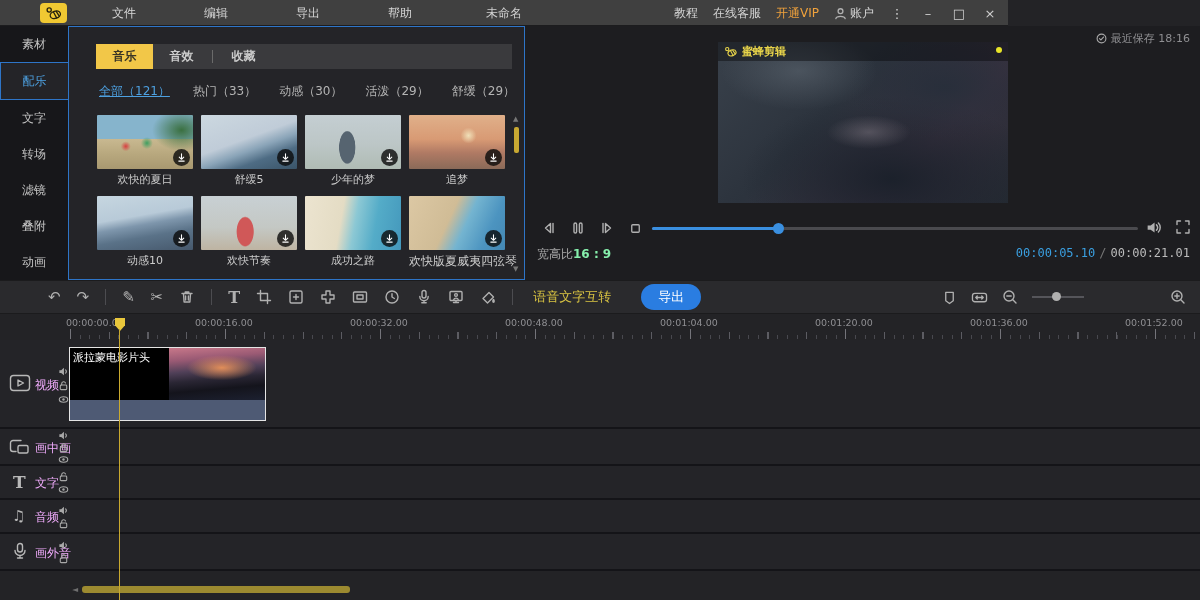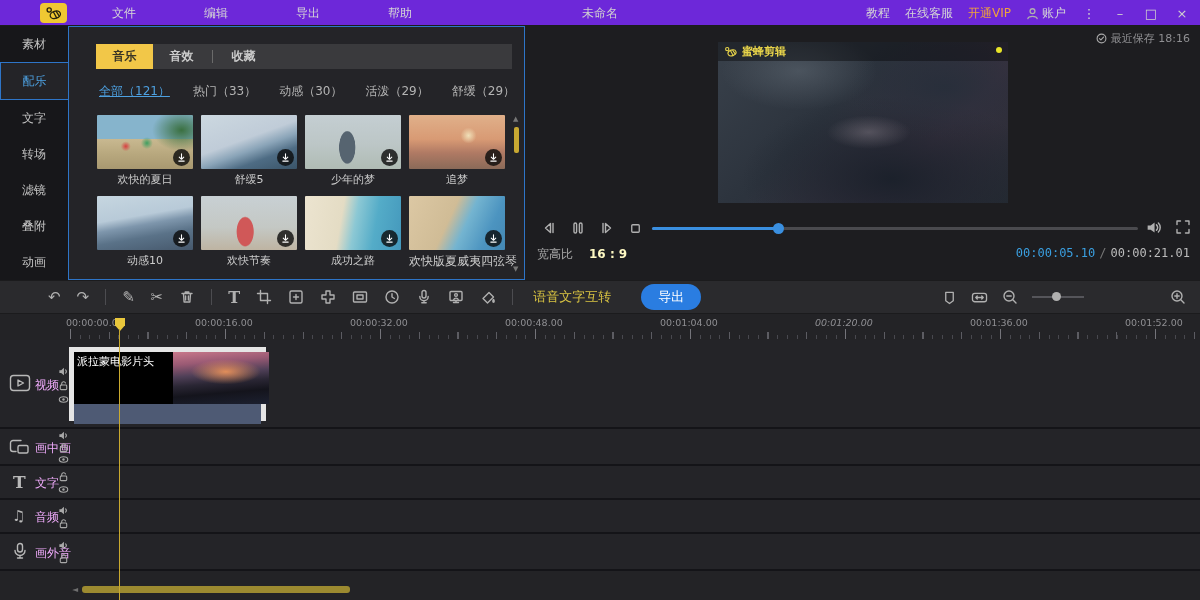--- a/index.html
+++ b/index.html
@@ -4,21 +4,21 @@
 <style>
   * { margin:0; padding:0; box-sizing:border-box; }
   html,body { width:1200px; height:600px; background:#232326; overflow:hidden; }
   body { font-family:"DejaVu Sans","Liberation Sans",sans-serif; color:#c8c8c8; font-size:12px; }
   #app { position:relative; width:1200px; height:600px; }
   .abs { position:absolute; }
   svg.ic { stroke:#b0b0b0; fill:none; stroke-width:1.4; stroke-linecap:round; stroke-linejoin:round; display:block; }
   svg.mini { stroke:#a8a8a8; fill:none; stroke-width:1.2; stroke-linecap:round; stroke-linejoin:round; display:block; }
 
   
-  .menubar { position:absolute; left:0; top:0; width:1200px; height:26px; background:#6d28d9; border-bottom:1px solid #1c1c1e; }
+  .menubar { position:absolute; left:0; top:0; width:1008px; height:26px; background:#404040; border-bottom:1px solid #1c1c1e; }
   .logo { position:absolute; left:40px; top:3px; width:27px; height:20px; background:#f0c832; border-radius:4px; display:flex; align-items:center; justify-content:center; }
   .menu-item { position:absolute; top:0; height:26px; line-height:26px; color:#d6d6d6; cursor:default; }
   .mb-right { position:absolute; right:10px; top:0; height:26px; display:flex; align-items:center; gap:15px; }
   .vip { color:#f0a23c; }
   .winbtn { color:#cfcfcf; font-size:13px; width:16px; text-align:center; }
   .title-center { position:absolute; left:400px; right:400px; top:0; height:26px; line-height:26px; text-align:center; color:#d0d0d0; }
 
   
   .sidebar { position:absolute; left:0; top:26px; width:68px; height:254px; background:#17171a; display:flex; flex-direction:column; }
   .side-item { flex:1; display:flex; align-items:center; justify-content:center; color:#c4c4c4; border-right:1px solid #2e75c8; }
@@ -64,21 +64,21 @@
       radial-gradient(ellipse 200px 110px at 60% 85%,rgba(26,32,42,.95) 0%,rgba(26,32,42,0) 75%),
       linear-gradient(135deg,#39414b 0%,#2c333d 40%,#37313f 70%,#252b33 100%); }
   .wmbar { position:absolute; left:0; top:0; right:0; height:19px; background:rgba(8,8,10,.45); display:flex; align-items:center; gap:4px; padding-left:6px; }
   .wmtext { color:#e8d44a; font-size:11px; font-weight:bold; }
   .ydot { position:absolute; right:6px; top:5px; width:6px; height:6px; border-radius:50%; background:#e8e428; }
   .pcontrols { position:absolute; left:16px; top:194px; display:flex; align-items:center; gap:13px; }
   .progress { position:absolute; left:127px; top:201px; width:486px; height:3px; background:#4a4a4e; border-radius:2px; }
   .progress .fill { height:3px; background:#3a8fe0; border-radius:2px; }
   .progress .knob { position:absolute; top:-4px; width:11px; height:11px; border-radius:50%; background:#3a8fe0; }
   .aspect { position:absolute; left:12px; top:220px; color:#a8a8a8; }
-  .aspect b { color:#fef9c3; margin-left:16px; }
+  .aspect b { color:#86efac; margin-left:0; }
   .times { position:absolute; right:10px; top:220px; font-family:"DejaVu Sans Mono",monospace; font-size:12px; }
   .tcur { color:#3a9fe0; } .tsep { color:#777; margin:0 4px; } .ttot { color:#bcbcbc; }
 
   
   .toolbar { position:absolute; left:0; top:280px; width:1200px; height:34px; background:#2a2a2d; border-top:1px solid #1b1b1d; border-bottom:1px solid #1b1b1d; display:flex; align-items:center; }
   .tleft { display:flex; align-items:center; gap:16px; padding-left:48px; }
   .tsepv { width:1px; height:16px; background:#4c4c50; }
   .tglyph { font-size:15px; color:#b0b0b0; }
   .speech { color:#d8c342; font-size:13px; margin-left:4px; }
   .exportbtn { margin-left:14px; background:#2a7de1; color:#fff; font-size:13px; padding:4px 17px; border-radius:14px; border:none; }
@@ -95,21 +95,21 @@
       repeating-linear-gradient(90deg,#74747a 0 1px,transparent 1px 155px),
       repeating-linear-gradient(90deg,#5c5c62 0 1px,transparent 1px 38.75px),
       repeating-linear-gradient(90deg,#48484e 0 1px,transparent 1px 9.69px);
     background-size:100% 10px,100% 7px,100% 4px;
     background-position:0 0,0 3px,0 6px;
     background-repeat:no-repeat; }
   .trow { position:absolute; left:0; width:1200px; background:#242428; border-bottom:2px solid #141418; }
   .tr-label { position:absolute; left:35px; color:#f0abfc; font-size:12px; }
   .minis { position:absolute; left:58px; }
   .mini-i { position:absolute; left:0; }
-  .clip { position:absolute; left:69px; top:7px; width:197px; height:74px; border:5px solid #e5e5e5; background:#000; }
+  .clip { position:absolute; left:69px; top:7px; width:197px; height:74px; border:1px solid #e5e5e5; background:#000; }
   .clip-img { position:absolute; left:99px; top:0; width:96px; height:52px;
     background:
       radial-gradient(ellipse 50px 18px at 55% 38%,rgba(240,150,90,.9) 0%,rgba(240,150,90,0) 70%),
       linear-gradient(175deg,#c8788a 0%,#9a5a74 22%,#504058 42%,#2a2634 58%,#14141c 75%,#1c2030 100%); }
   .clip-label { position:absolute; left:3px; top:2px; color:#fff; font-size:11px; white-space:nowrap; }
   .clip-audio { position:absolute; left:0; right:0; top:52px; height:20px; background:#4e5a74; }
   .playflag { position:absolute; left:115px; top:4px; width:10px; height:13px; background:#e9c73c; clip-path:polygon(0 0,100% 0,100% 55%,50% 100%,0 55%); }
   .playline { position:absolute; left:119px; top:15px; width:1px; height:281px; background:#c9a92f; }
   .hscroll { position:absolute; left:82px; top:272px; width:268px; height:7px; background:#9c8a30; border-radius:3px; }
   .hsarrow { position:absolute; left:72px; top:271px; color:#6f6f6f; font-size:8px; }
@@ -393,21 +393,21 @@
         </svg>
     </div>
   </div>
 
   <div class="timeline">
     <span class="rlabel" style="left:66px;">00:00:00.00</span>
     <span class="rlabel" style="left:195px;">00:00:16.00</span>
     <span class="rlabel" style="left:350px;">00:00:32.00</span>
     <span class="rlabel" style="left:505px;">00:00:48.00</span>
     <span class="rlabel" style="left:660px;">00:01:04.00</span>
-    <span class="rlabel" style="left:815px;font-style:italic;">00:01:20.00</span>
+    <span class="rlabel" style="left:815px;">00:01:20.00</span>
     <span class="rlabel" style="left:970px;">00:01:36.00</span>
     <span class="rlabel" style="left:1125px;">00:01:52.00</span>
     <div class="rticks"></div>
 
     <div class="trow" style="top:26px;height:89px;">
       <svg class="ic" style="position:absolute;left:9px;top:33px;stroke:#b8b8b8;" width="22" height="20" viewBox="0 0 22 20">
           <rect x="1.5" y="2.5" width="19" height="15" rx="3"></rect>
           <path d="M9 7l5.5 3L9 13z"></path>
         </svg>
       <span class="tr-label" style="top:37px;">视频</span>

